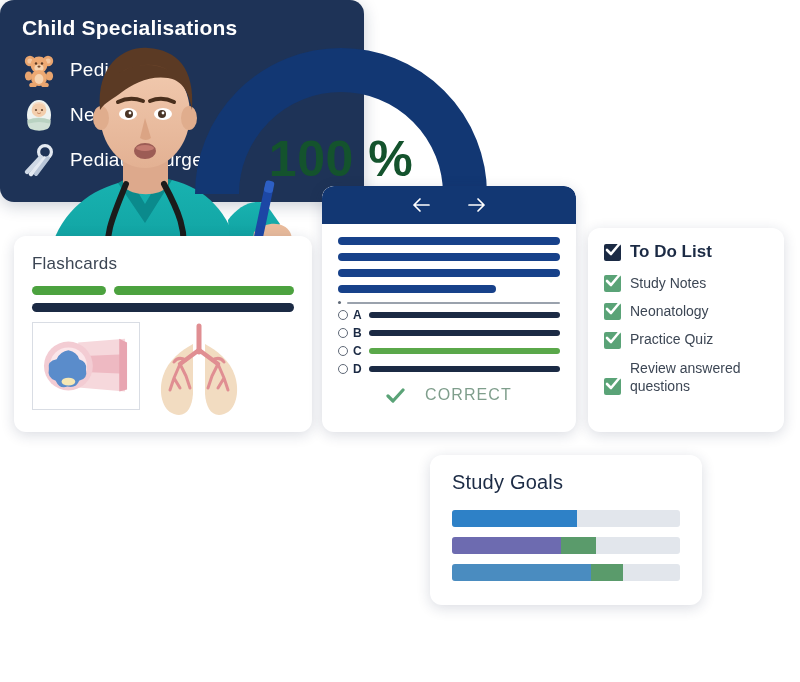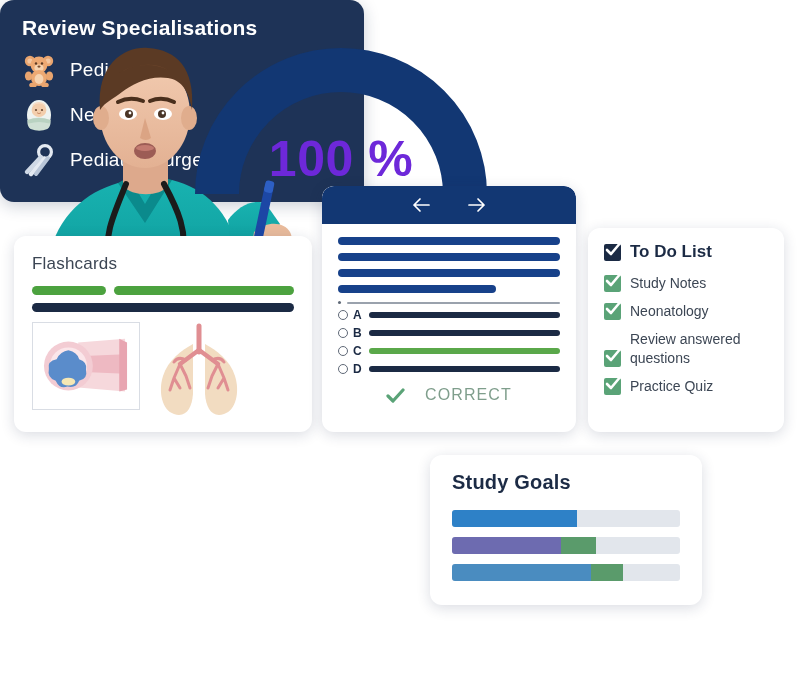--- a/index.html
+++ b/index.html
@@ -33,21 +33,21 @@
   }
   #gauge svg { display: block; }
   .gauge-value {
     position: absolute;
     left: 0;
     top: 92px;
     width: 296px;
     text-align: center;
     font-size: 50px;
     font-weight: bold;
-    color: #6d28d9;
+    color: #14532d;
     letter-spacing: 0.5px;
     line-height: 1;
   }
 
   
   #doctor {
     position: absolute;
     left: 22px;
     top: 18px;
     width: 290px;
@@ -290,21 +290,21 @@
   
   #goals-card {
     left: 430px;
     top: 455px;
     width: 272px;
     height: 150px;
     padding: 16px 22px 0 22px;
   }
   .goals-title {
     font-size: 20px;
-    font-weight: bold;
+    font-weight: normal;
     color: #1c2b45;
     margin-bottom: 16px;
     letter-spacing: 0.2px;
   }
   .goal-track {
     position: relative;
     height: 17px;
     border-radius: 3px;
     background: #e2e6ec;
     margin-bottom: 10px;
@@ -498,35 +498,35 @@
       </div>
       <div class="todo-label">Neonatology</div>
     </div>
 
     <div class="todo-item">
       <div class="cbx green">
         <svg viewBox="0 0 20 20">
           <path d="M4 10 L8 14 L18 2" stroke="#ffffff" stroke-width="2.6" fill="none" stroke-linecap="round" stroke-linejoin="round"></path>
         </svg>
       </div>
-      <div class="todo-label">Review answered questions</div>
+      <div class="todo-label">Practice Quiz</div>
     </div>
 
     <div class="todo-item">
       <div class="cbx green">
         <svg viewBox="0 0 20 20">
           <path d="M4 10 L8 14 L18 2" stroke="#ffffff" stroke-width="2.6" fill="none" stroke-linecap="round" stroke-linejoin="round"></path>
         </svg>
       </div>
-      <div class="todo-label">Practice Quiz</div>
+      <div class="todo-label">Review answered questions</div>
     </div>
   </div>
 
   <div id="spec-card">
-    <div class="spec-title">Review Specialisations</div>
+    <div class="spec-title">Child Specialisations</div>
 
     <div class="spec-item">
       <svg class="spec-icon" viewBox="0 0 34 34">
         <circle cx="8" cy="8" r="5.2" fill="#e9a56f"></circle>
           <circle cx="8" cy="8" r="2.6" fill="#f3c6a0"></circle>
         <circle cx="26" cy="8" r="5.2" fill="#e9a56f"></circle>
           <circle cx="26" cy="8" r="2.6" fill="#f3c6a0"></circle>
         <circle cx="17" cy="12" r="8.4" fill="#eda973"></circle>
         <ellipse cx="17" cy="15" rx="4.6" ry="3.4" fill="#f6d3b0"></ellipse>
         <circle cx="14" cy="10.5" r="1.2" fill="#5b3a24"></circle>

